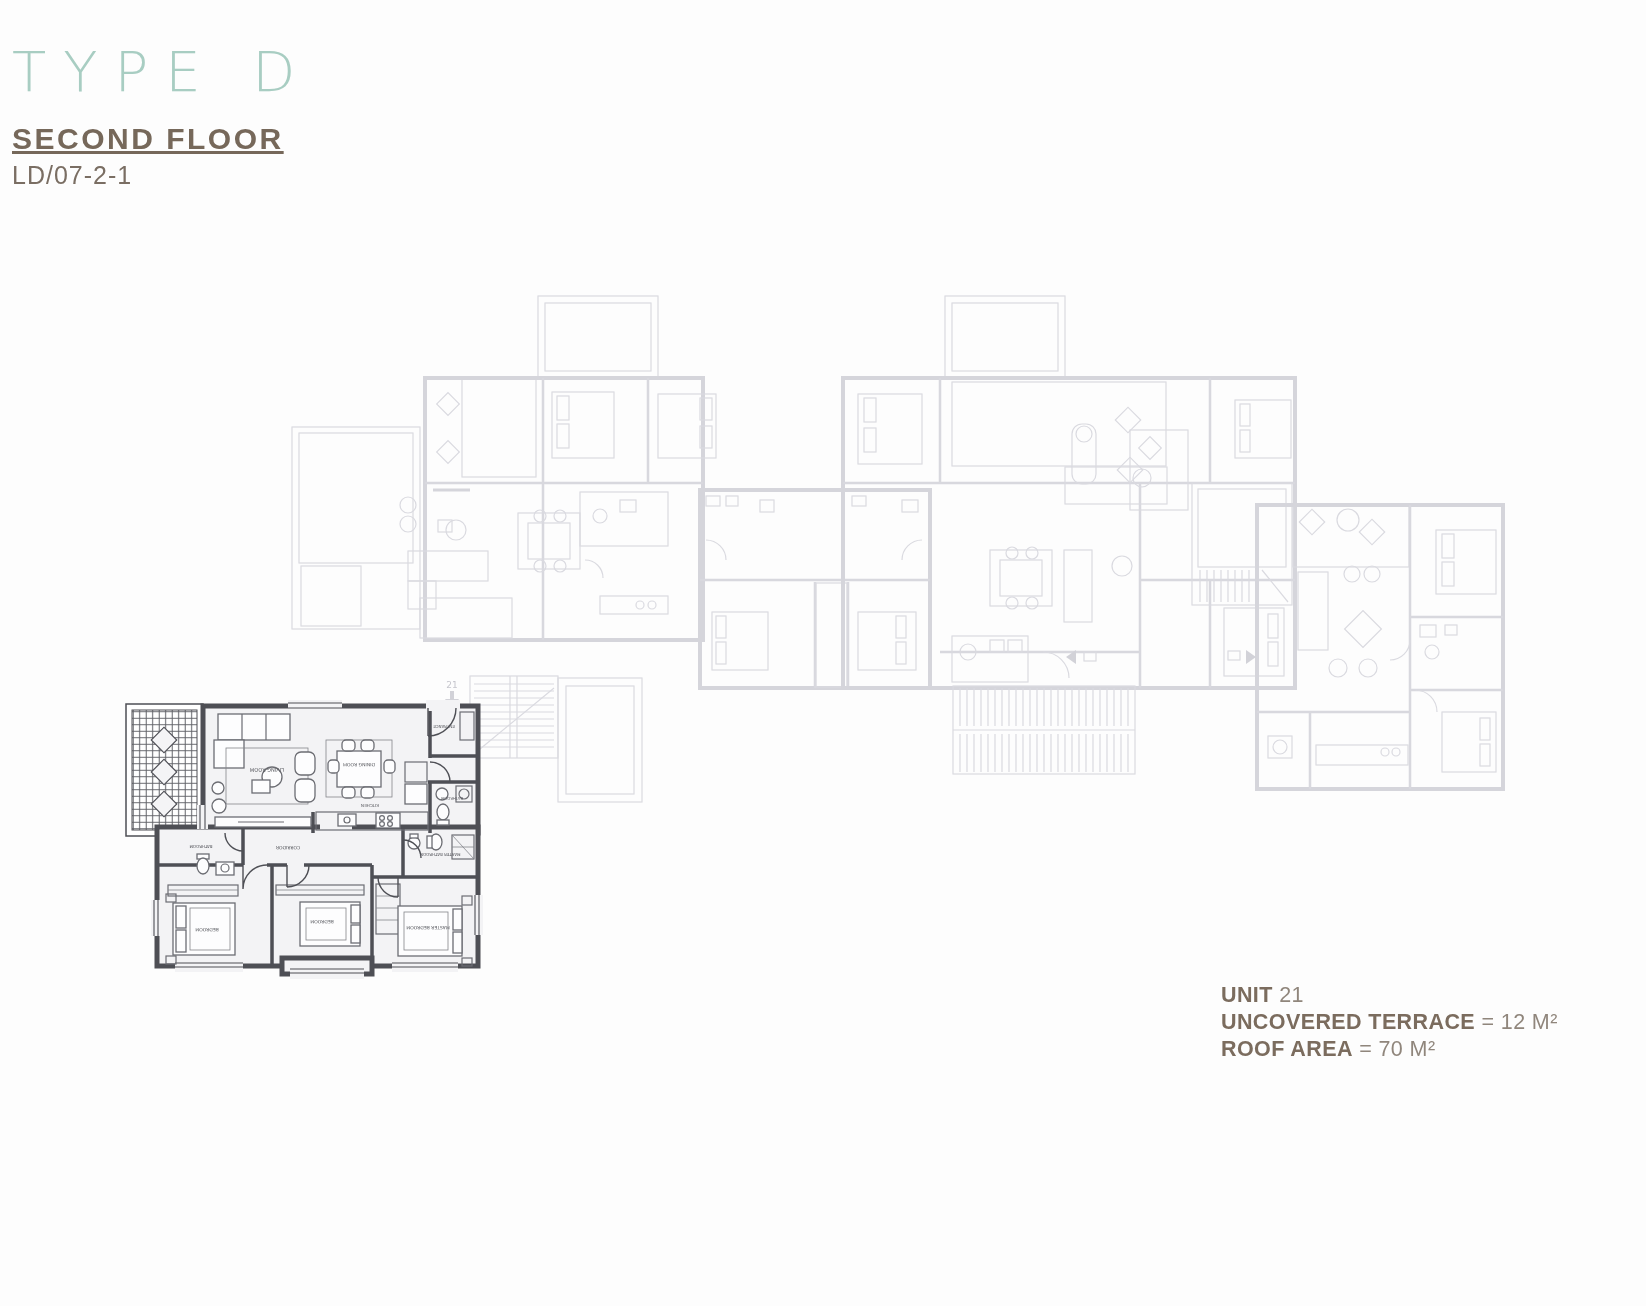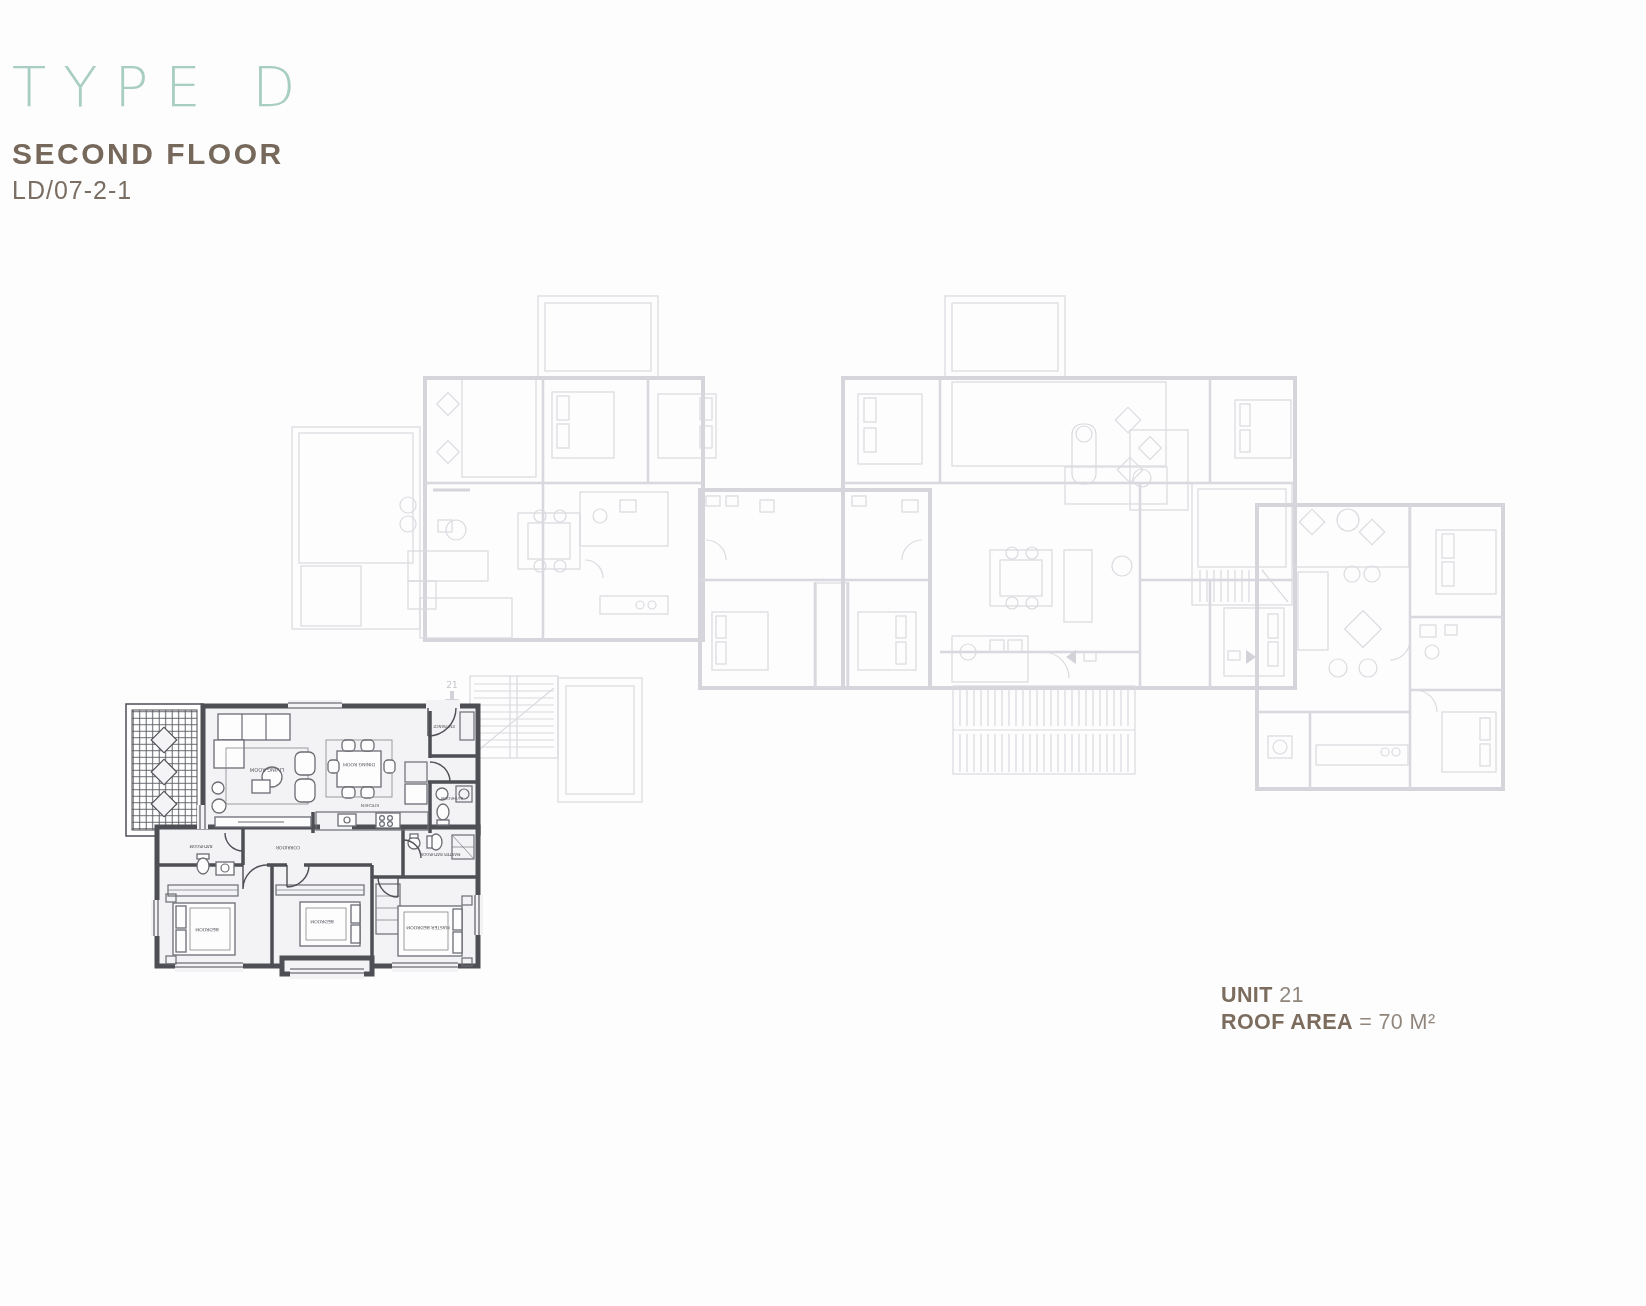--- a/index.html
+++ b/index.html
@@ -2,28 +2,28 @@
 <html><head>
 <meta charset="utf-8">
 <style>
   html,body{margin:0;padding:0;}
   body{
     width:1646px;height:1306px;position:relative;overflow:hidden;
     background:#fdfdfd;font-family:"Liberation Sans",sans-serif;
   }
   .page{position:absolute;inset:0;}
   
-  .hdr{position:absolute;left:12px;top:59px;}
+  .hdr{position:absolute;left:12px;top:44px;}
   .type-title{
     font-family:"DejaVu Sans",sans-serif;font-weight:200;
     font-size:56px;letter-spacing:17px;color:#a8cdc2;line-height:1;
   }
   .floor-title{
     margin-top:22px;font-size:30px;font-weight:700;letter-spacing:2.5px;
-    color:#76685a;line-height:1.1;
+    color:#76685a;line-height:1.1;text-decoration:underline;
   }
   .plan-code{
     margin-top:7px;font-size:25px;font-weight:400;letter-spacing:1px;
     color:#7a6e63;line-height:1.1;
   }
   
   .plan-svg{position:absolute;left:0;top:0;width:1646px;height:1306px;}
   .fw{stroke:#d5d5db;stroke-width:4;fill:none;}
   .fw2{stroke:#d8d8de;stroke-width:2.5;fill:none;}
   .fl{stroke:#dadae0;stroke-width:1.2;fill:none;}
@@ -390,16 +390,17 @@
       <text x="201" y="849" font-size="4" class="ulbl" transform="rotate(180 201 847)">BATHROOM</text>
       <text x="440" y="857" font-size="4" class="ulbl" transform="rotate(180 440 855)">MASTER BATHROOM</text>
       <text x="207" y="932" font-size="4.5" class="ulbl" transform="rotate(180 207 930)">BEDROOM</text>
       <text x="322" y="924" font-size="4.5" class="ulbl" transform="rotate(180 322 922)">BEDROOM</text>
       <text x="428" y="930" font-size="4.5" class="ulbl" transform="rotate(180 428 928)">MASTER BEDROOM</text>
     </g>
   </svg>
 
   <div class="unit-info">
     <div class="row"><span class="b">UNIT</span><span class="r"> 21</span></div>
+    <div class="row"><span class="b">UNCOVERED TERRACE</span><span class="r"> = 12 M²</span></div>
     <div class="row"><span class="b">ROOF AREA</span><span class="r"> = 70 M²</span></div>
   </div>
 
 </div>
 
 </body></html>

